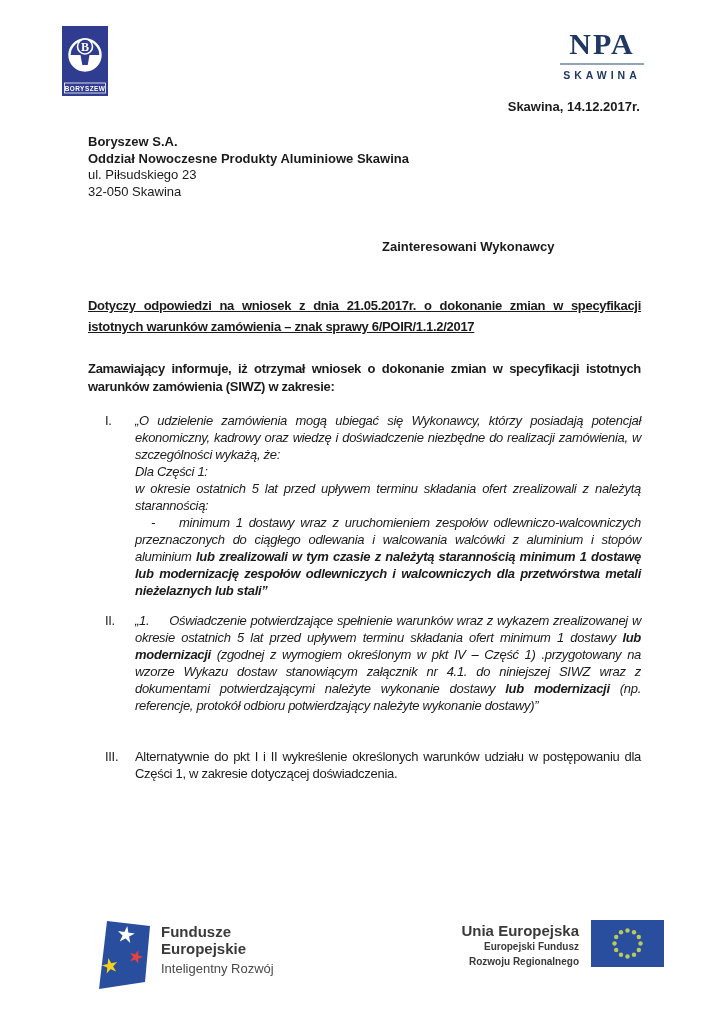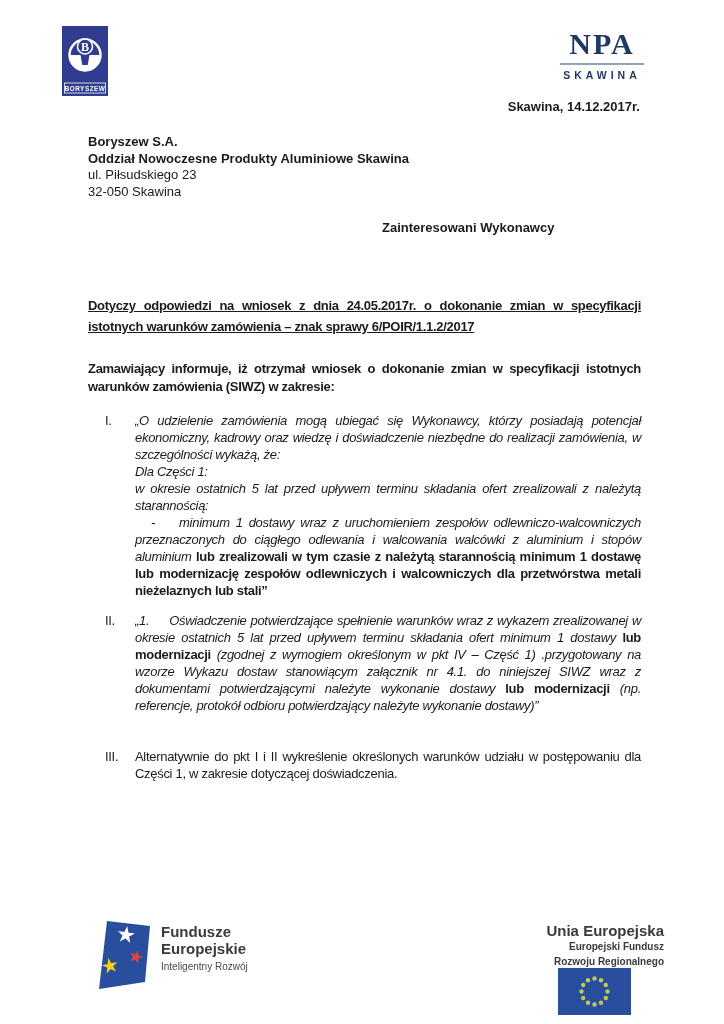--- a/index.html
+++ b/index.html
@@ -22,21 +22,21 @@
   }
   .npa-divider { width:84px; margin:3px auto 4px; border-top:2px solid #93a3b8; }
   .npa-sub { font-size:10.5px; font-weight:bold; color:#1f3864; letter-spacing:4px; }
 
   .date-line { position:absolute; top:99px; right:84px; font-size:13px; font-weight:bold; }
 
   
   .sender { position:absolute; top:134px; left:88px; font-size:13px; line-height:16.5px; }
   .sender .b { font-weight:bold; }
 
-  .recipient { position:absolute; top:220px; left:382px; font-size:13px; font-weight:bold; }
+  .recipient { position:absolute; top:239px; left:382px; font-size:13px; font-weight:bold; }
 
   
   .subject {
     position:absolute; top:295px; left:88px; width:553px;
     font-size:13px; font-weight:bold; line-height:21px;
     text-align:justify; text-decoration:underline; letter-spacing:-0.3px;
   }
   .intro {
     position:absolute; top:360px; left:88px; width:553px;
     font-size:13px; font-weight:bold; line-height:17.5px;
@@ -44,31 +44,31 @@
   }
 
   
   .list { position:absolute; top:412px; left:88px; width:553px; font-size:13px; line-height:17px; letter-spacing:-0.3px; }
   .item { display:flex; }
   .item-1 { margin-bottom:13px; }
   .item-2 { margin-bottom:34px; }
   .num { flex:none; width:47px; padding-left:17px; }
   .itext { flex:1; text-align:justify; }
   .i  { font-style:italic; }
-  .bi { font-weight:bold; }
+  .bi { font-style:italic; font-weight:bold; }
   .p-indent { text-indent:16px; }
 
   
   .footer { position:absolute; left:90px; right:60px; top:916px; height:92px; }
   .fe-logo { position:absolute; left:6px; top:0; display:flex; align-items:flex-start; }
   .fe-text { margin-left:9px; padding-top:8px; }
   .fe-title { font-size:15px; font-weight:bold; color:#3a3a3a; line-height:16.5px; }
-  .fe-sub { font-size:10px; color:#4a4a4a; margin-top:4px; }
+  .fe-sub { font-size:13px; color:#4a4a4a; margin-top:4px; }
 
-  .eu-block { position:absolute; right:0; top:4px; display:flex; align-items:flex-start;flex-direction:column; }
+  .eu-block { position:absolute; right:0; top:4px; display:flex; align-items:flex-start; }
   .eu-text { text-align:right; padding-top:2px; }
   .eu-title { font-size:15px; font-weight:bold; color:#3a3a3a; line-height:17px; }
   .eu-sub { font-size:10px; font-weight:bold; color:#3a3a3a; line-height:12.5px; margin-top:2px; }
   .eu-flag { margin-left:12px; }
 </style>
 </head>
 <body>
 
 <div class="page">
 
@@ -95,21 +95,21 @@
 
   <div class="sender">
     <div class="b">Boryszew S.A.</div>
     <div class="b">Oddział Nowoczesne Produkty Aluminiowe Skawina</div>
     <div>ul. Piłsudskiego 23</div>
     <div>32-050 Skawina</div>
   </div>
 
   <div class="recipient">Zainteresowani Wykonawcy</div>
 
-  <div class="subject">Dotyczy odpowiedzi na wniosek z dnia 24.05.2017r. o dokonanie zmian w specyfikacji istotnych warunków zamówienia – znak sprawy 6/POIR/1.1.2/2017</div>
+  <div class="subject">Dotyczy odpowiedzi na wniosek z dnia 21.05.2017r. o dokonanie zmian w specyfikacji istotnych warunków zamówienia – znak sprawy 6/POIR/1.1.2/2017</div>
 
   <div class="intro">Zamawiający informuje, iż otrzymał wniosek o dokonanie zmian w specyfikacji istotnych warunków zamówienia (SIWZ) w zakresie:</div>
 
   <div class="list">
 
     <div class="item item-1">
       <div class="num">I.</div>
       <div class="itext">
         <div class="i">„O udzielenie zamówienia mogą ubiegać się Wykonawcy, którzy posiadają potencjał ekonomiczny, kadrowy oraz wiedzę i doświadczenie niezbędne do realizacji zamówienia, w szczególności wykażą, że:</div>
         <div class="i">Dla Części 1:</div>

